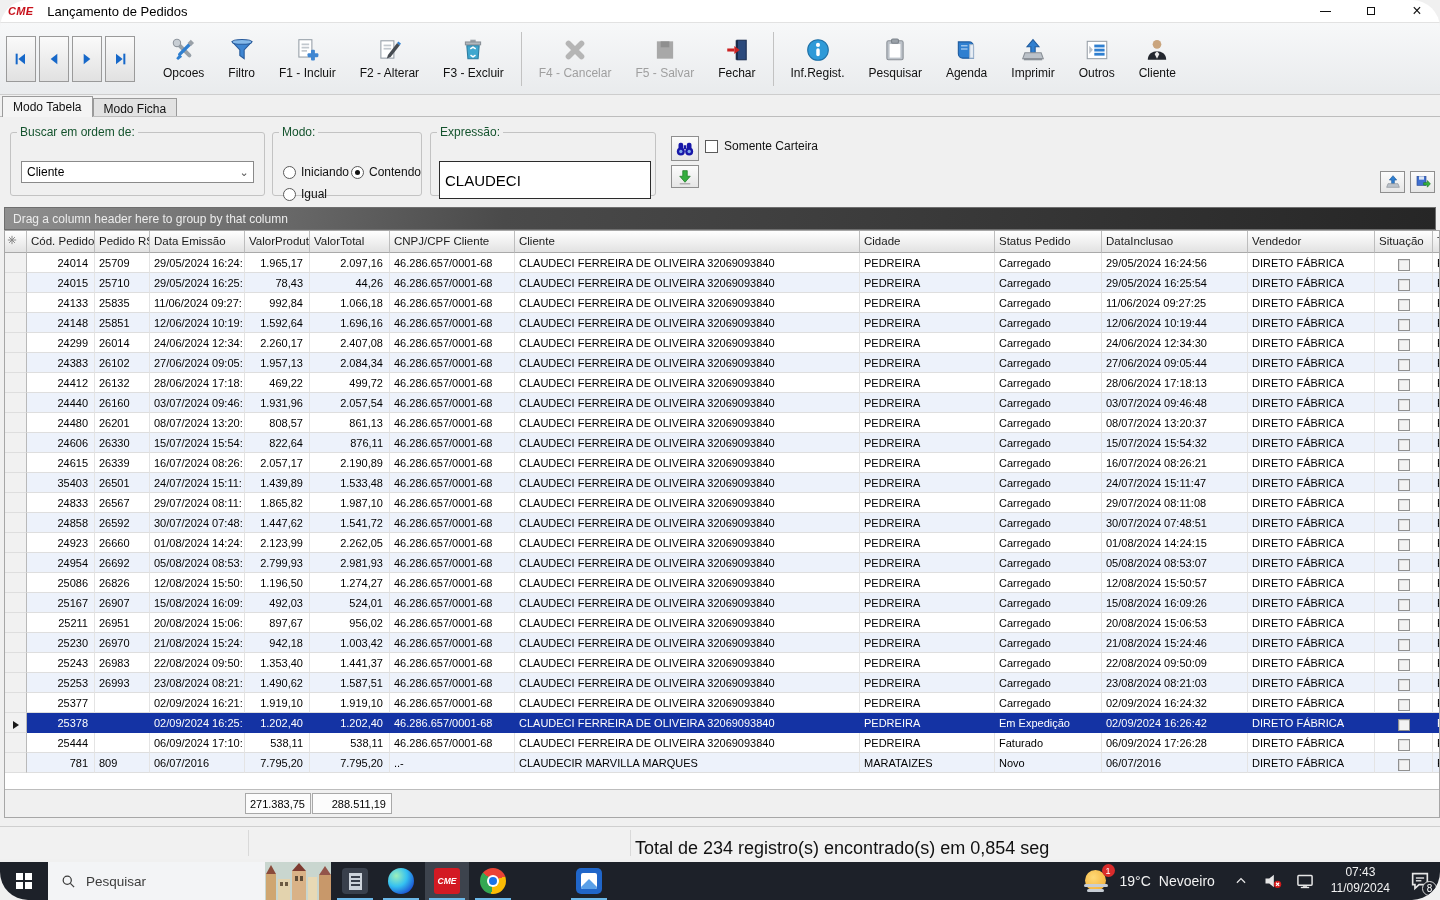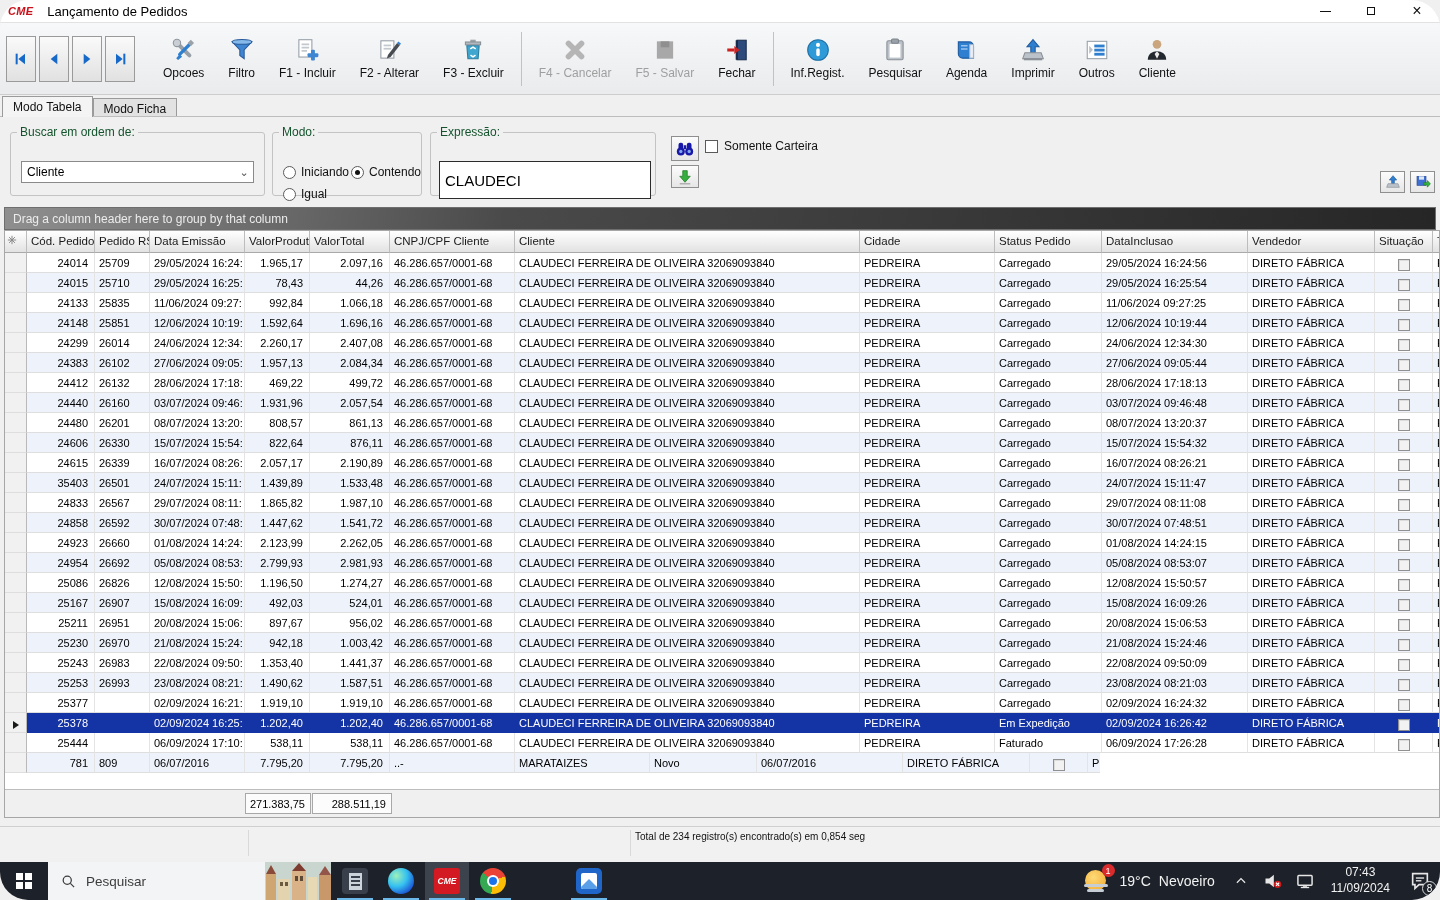--- a/index.html
+++ b/index.html
@@ -89,21 +89,21 @@
   
   .c0{flex:0 0 22px;} .c1{flex:0 0 68px;} .c2{flex:0 0 55px;} .c3{flex:0 0 95px;}
   .c4{flex:0 0 65px;} .c5{flex:0 0 80px;} .c6{flex:0 0 125px;} .c7{flex:0 0 345px;}
   .c8{flex:0 0 135px;} .c9{flex:0 0 107px;} .c10{flex:0 0 146px;} .c11{flex:0 0 127px;}
   .c12{flex:0 0 58px;} .c13{flex:0 0 12px; border-right:none;}
 
   
   .statusbar { position:absolute; top:826px; left:0; width:1440px; height:33px; background:#f1f1f1;
                border-top:1px solid #cfcfcf; }
   .sb-div { position:absolute; top:3px; bottom:3px; width:1px; background:#d9d9d9; }
-  .sb-text { position:absolute; left:635px; top:4px; font-size:10px; color:#111; }
+  .sb-text { position:absolute; left:635px; top:11px; font-size:18px; color:#111; }
 
   
   .taskbar { position:absolute; bottom:0; left:0; width:1440px; height:38px; background:#1d2129;
              display:flex; align-items:center; }
   .start-btn { width:48px; height:38px; display:flex; align-items:center; justify-content:center; }
   .win-logo { display:grid; grid-template-columns:7px 7px; grid-template-rows:7px 7px; gap:2px; }
   .win-logo span { background:#fff; }
   .tb-search { width:283px; height:38px; background:#f3f4f6; display:flex; align-items:center; overflow:hidden; }
   .tb-search .mag { margin-left:13px; }
   .tb-search .ph { margin-left:10px; font-size:13.5px; color:#3c3c3c; flex:1; }
@@ -873,20 +873,21 @@
         <div class="cell c13">P</div>
       </div>
         <div class="row">
         <div class="cell c0 ind"></div>
         <div class="cell c1 num">781</div>
         <div class="cell c2">809</div>
         <div class="cell c3">06/07/2016</div>
         <div class="cell c4 num">7.795,20</div>
         <div class="cell c5 num">7.795,20</div>
         <div class="cell c6">..-</div>
+        <div class="cell c7">CLAUDECIR  MARVILLA MARQUES</div>
         <div class="cell c8">MARATAIZES</div>
         <div class="cell c9">Novo</div>
         <div class="cell c10">06/07/2016</div>
         <div class="cell c11">DIRETO FÁBRICA</div>
         <div class="cell c12 cbox-cell">
             <span class="cbox"></span>
           </div>
         <div class="cell c13">P</div>
       </div>
       </div>

